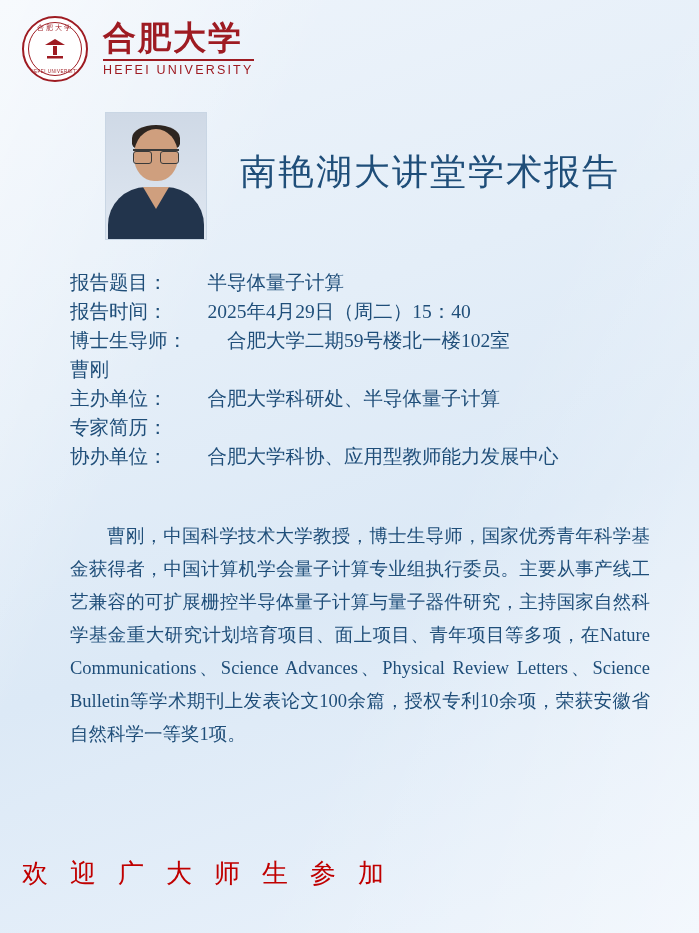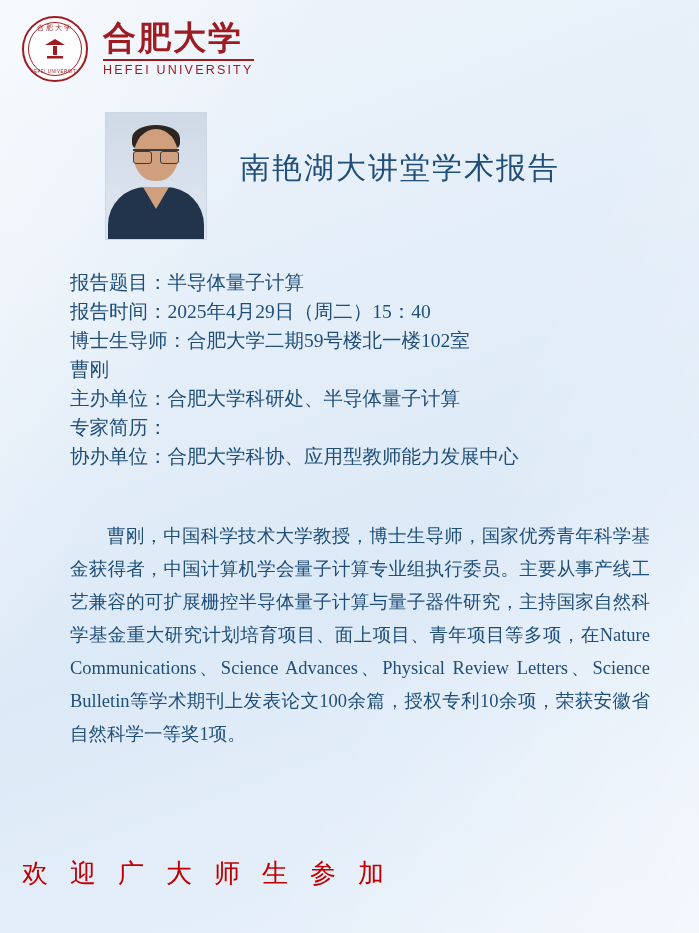--- a/index.html
+++ b/index.html
@@ -182,21 +182,21 @@
     transform: translateX(-50%);
     width: 26px;
     height: 22px;
     background: #cf9f7e;
     clip-path: polygon(50% 100%, 0 0, 100% 0);
   }
   .main-title {
     position: absolute;
     left: 240px;
     top: 36px;
-    font-size: 30px;
+    font-size: 36px;
     letter-spacing: 2px;
     color: #1f4e79;
     font-family: "Liberation Serif", serif;
     white-space: nowrap;
   }
 
   
   .info-block {
     position: absolute;
     left: 70px;
@@ -204,20 +204,21 @@
     width: 580px;
     color: #1f4e79;
     font-size: 19.5px;
     line-height: 29px;
     font-family: "Liberation Serif", serif;
   }
   .info-line {
     display: flex;
     align-items: flex-start;
     white-space: nowrap;
+    gap: 40px;
   }
   .info-label {
     flex: none;
   }
   .info-value {
     flex: 1 1 auto;
   }
 
   
   .bio {

